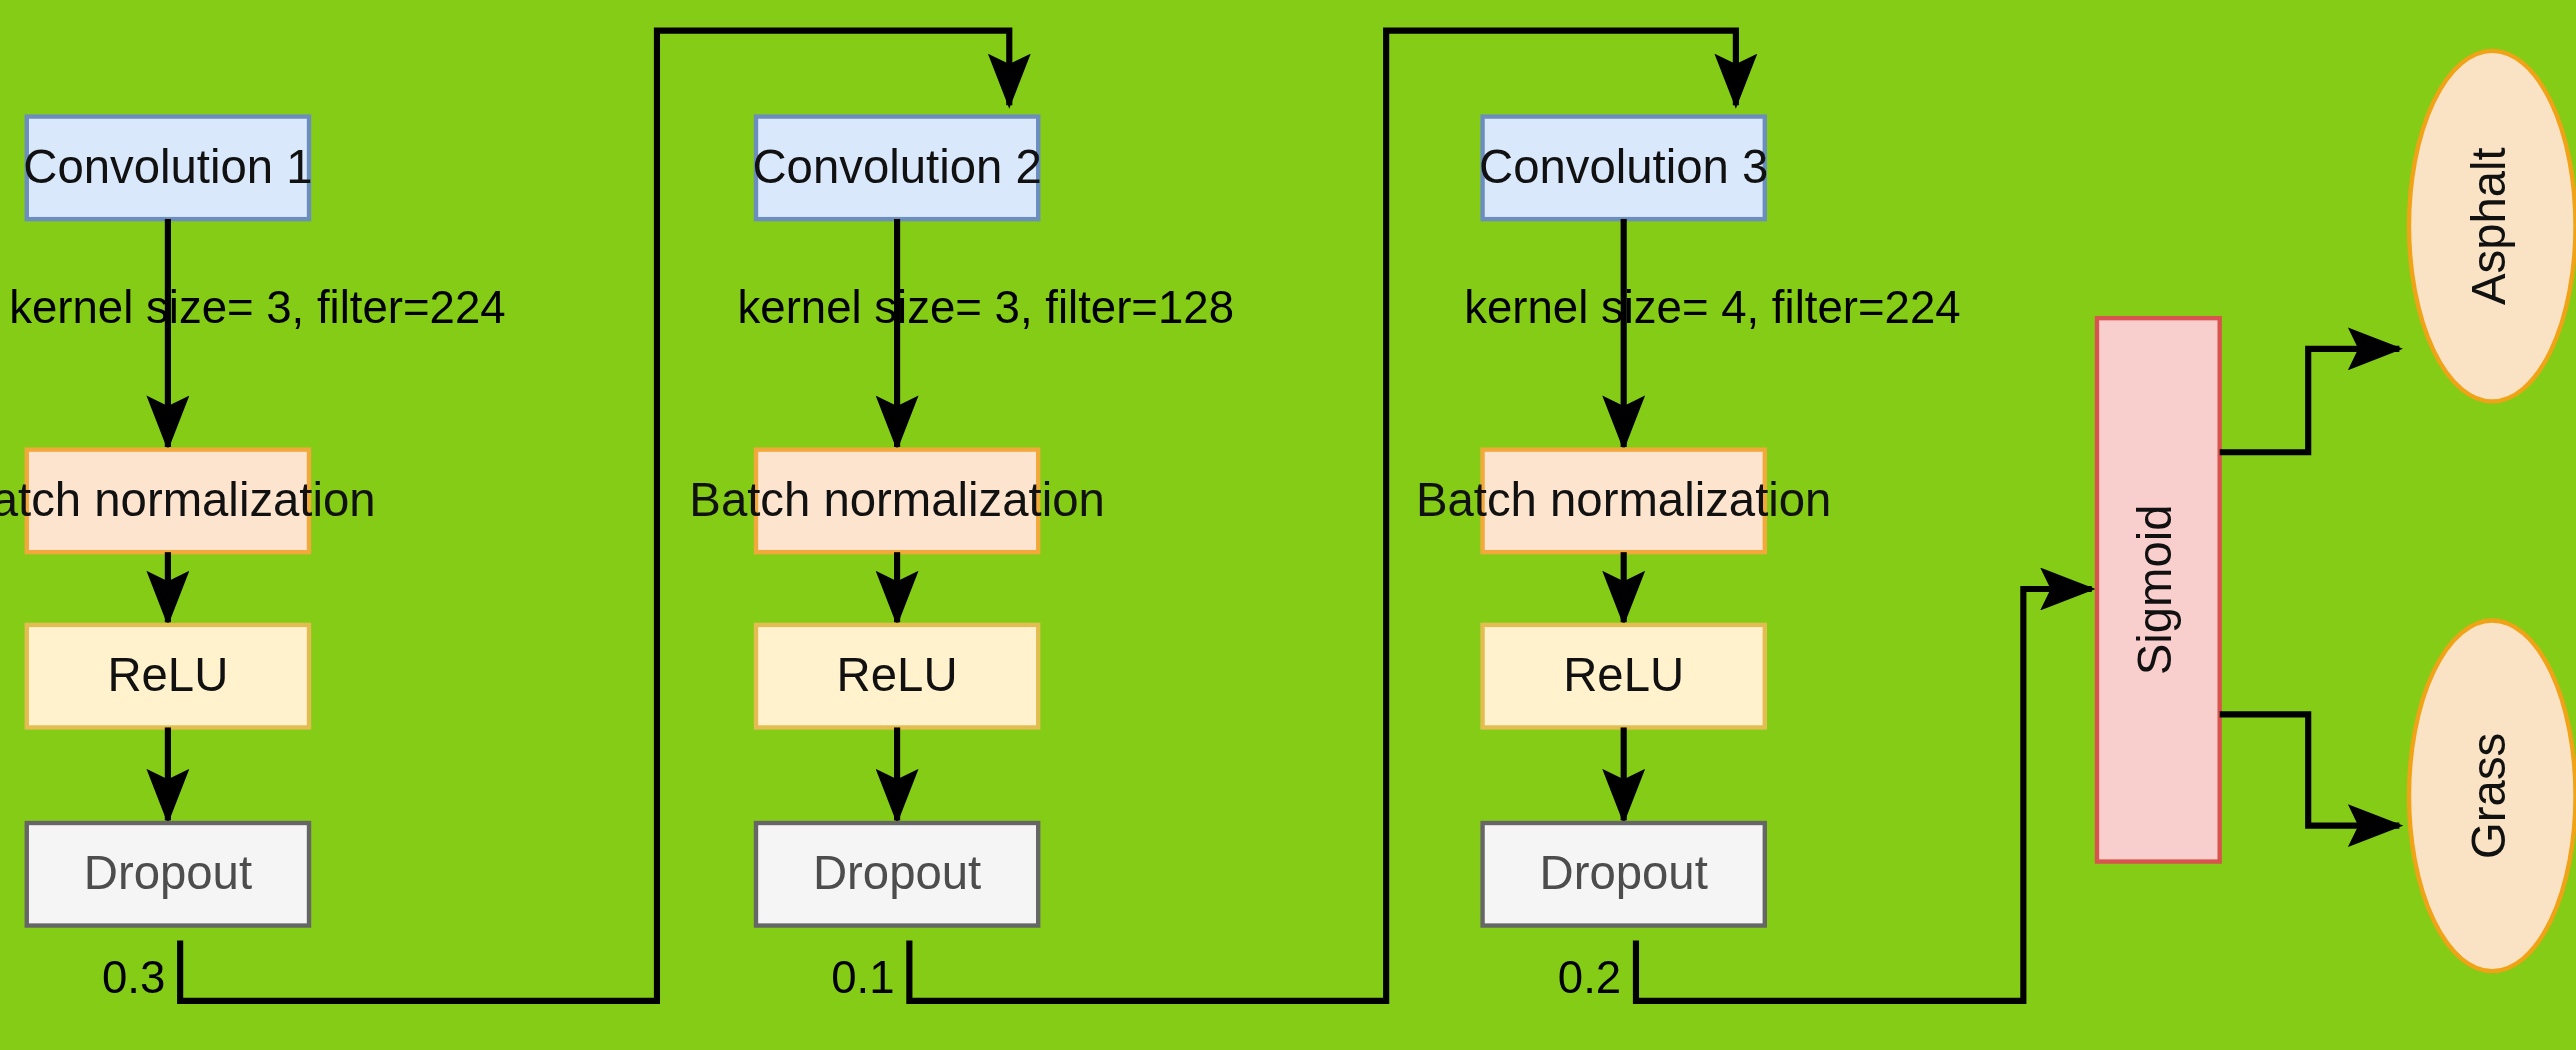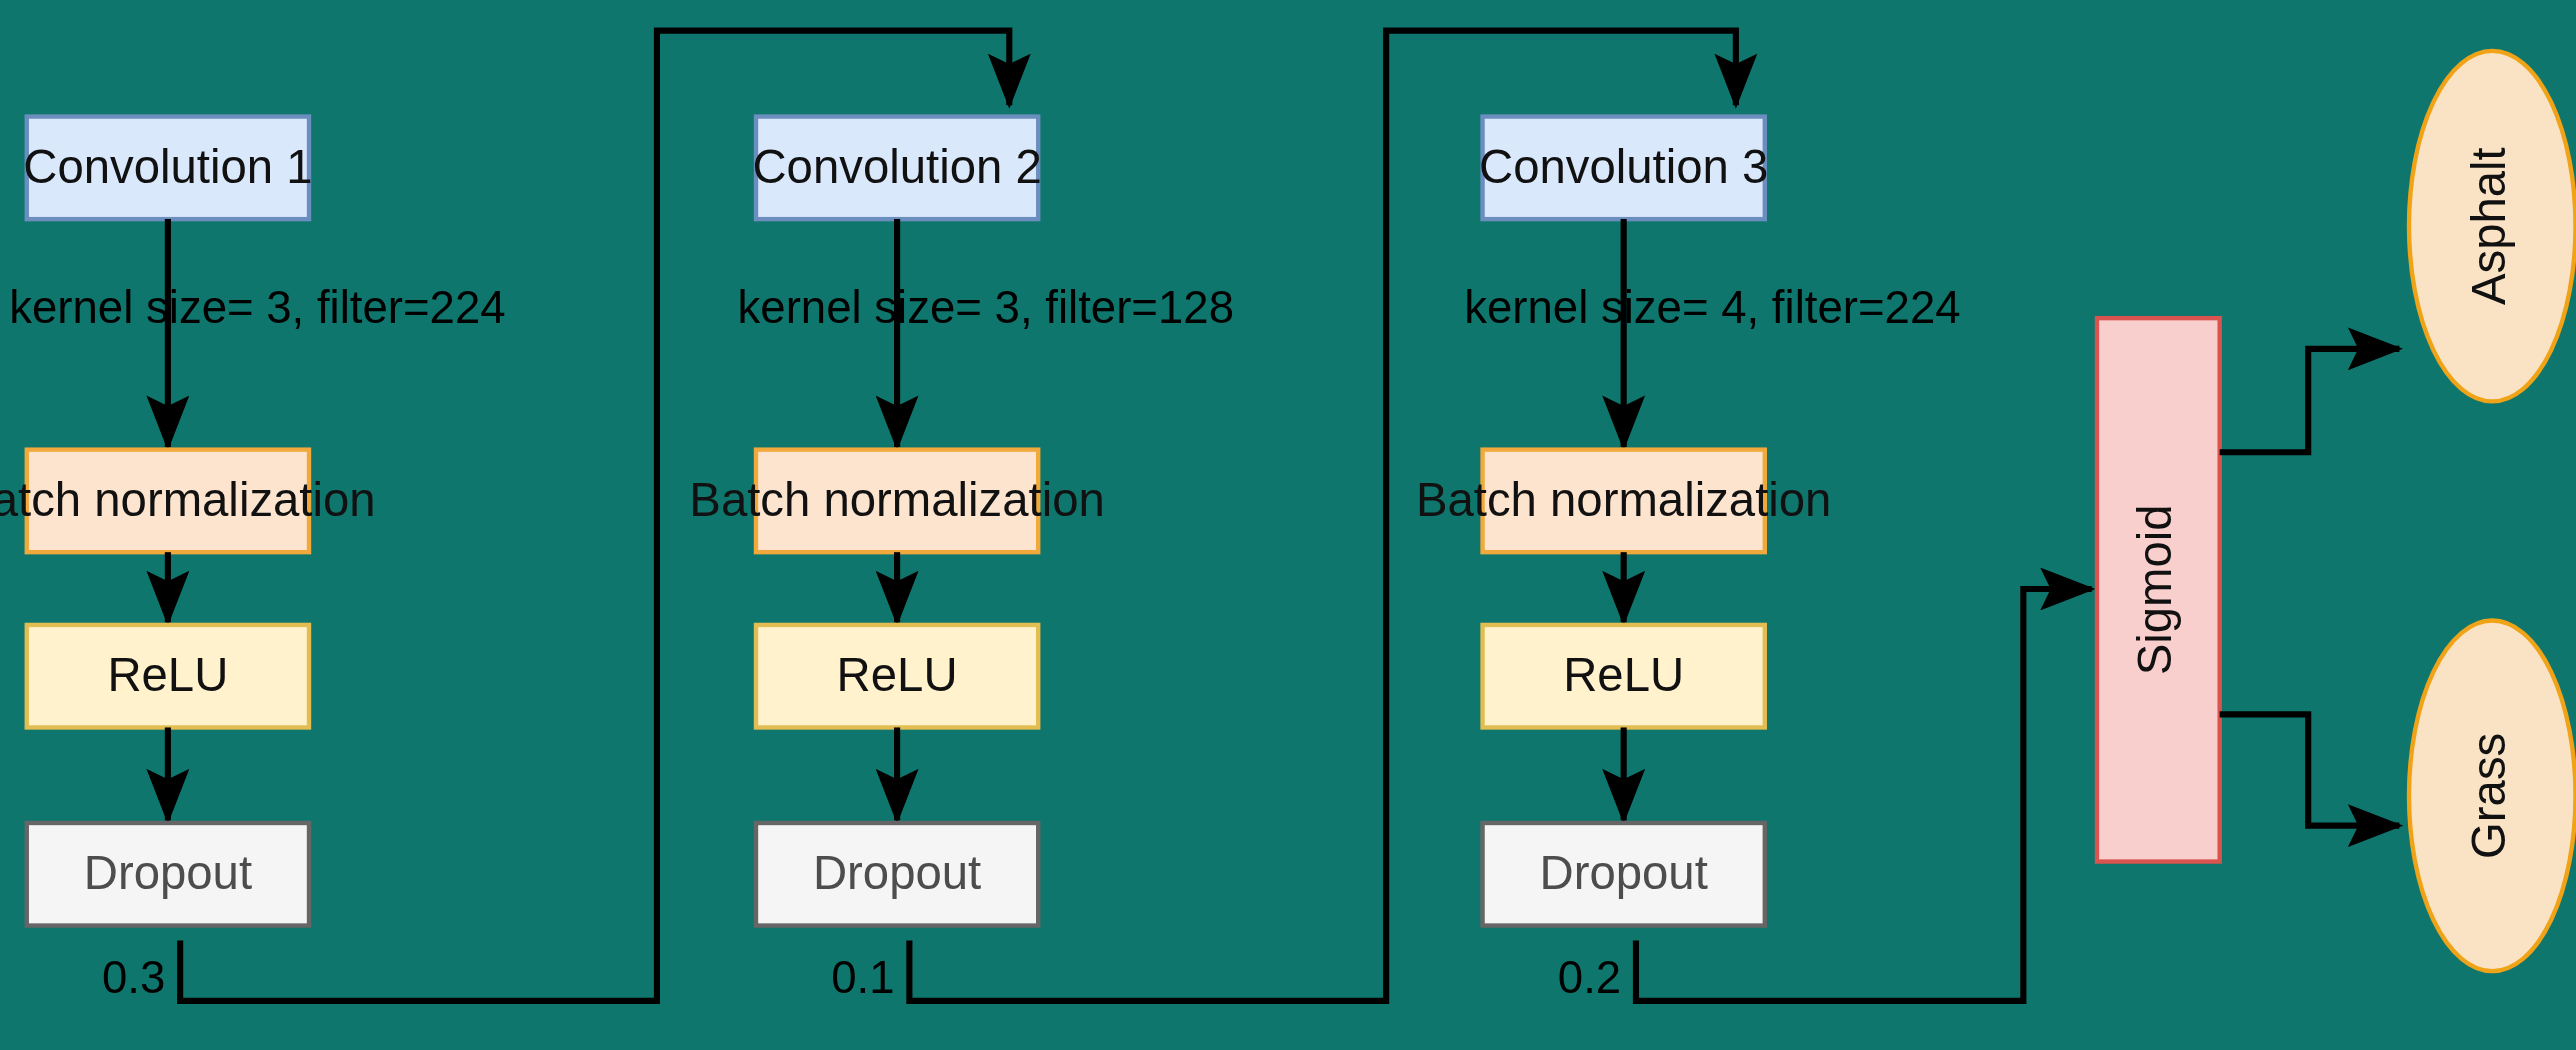--- a/index.html
+++ b/index.html
@@ -10,21 +10,21 @@
   body {
     width: 2576px;
     height: 1050px;
     font-family: "Liberation Sans", sans-serif;
     overflow: hidden;
   }
   #diagram-root {
     position: relative;
     width: 2576px;
     height: 1050px;
-    background: #0f766e;
+    background: #84cc16;
   }
   svg#flow {
     display: block;
     width: 2576px;
     height: 1050px;
   }
   text {
     font-family: "Liberation Sans", sans-serif;
     dominant-baseline: middle;
   }

